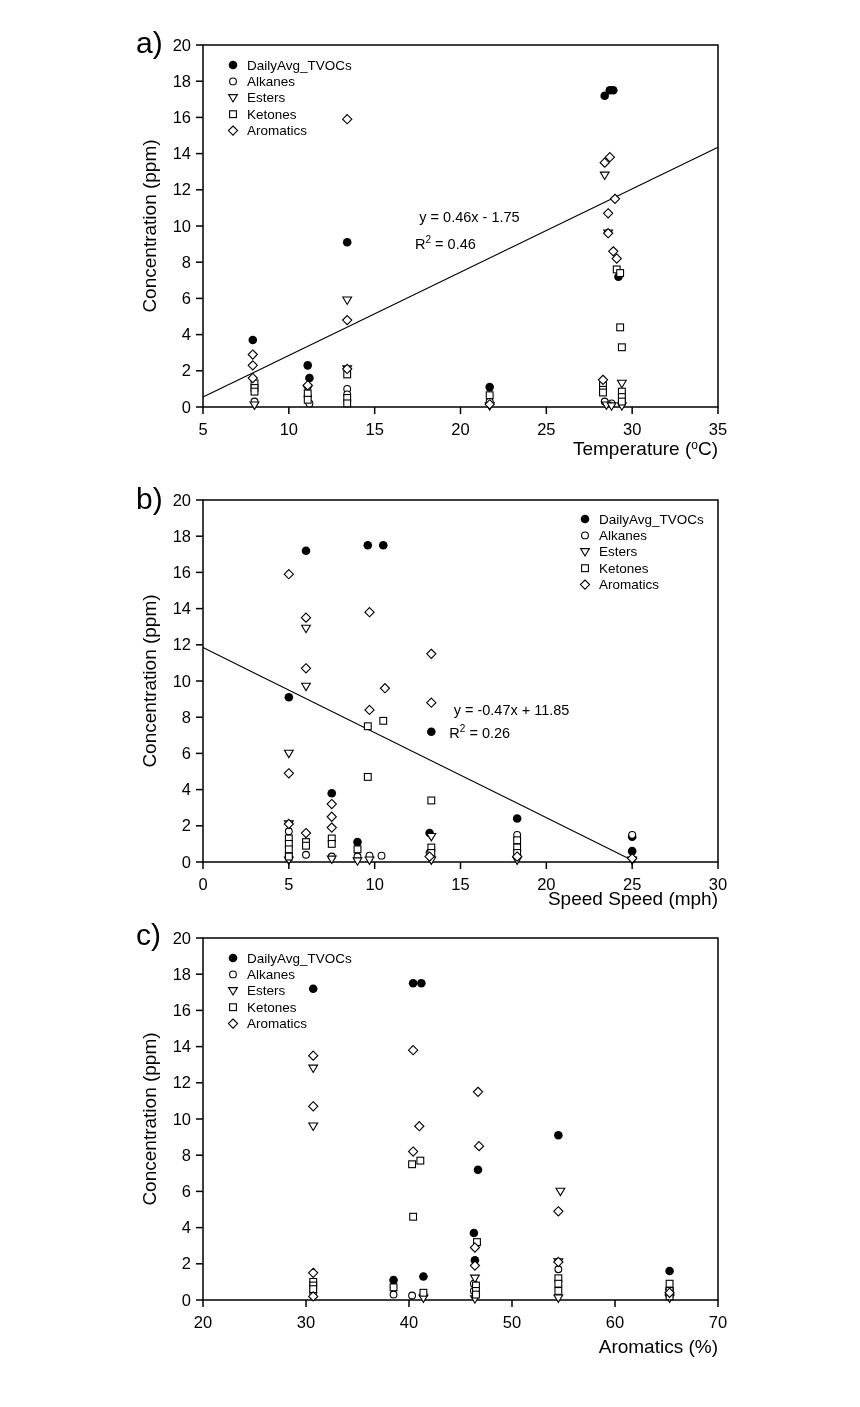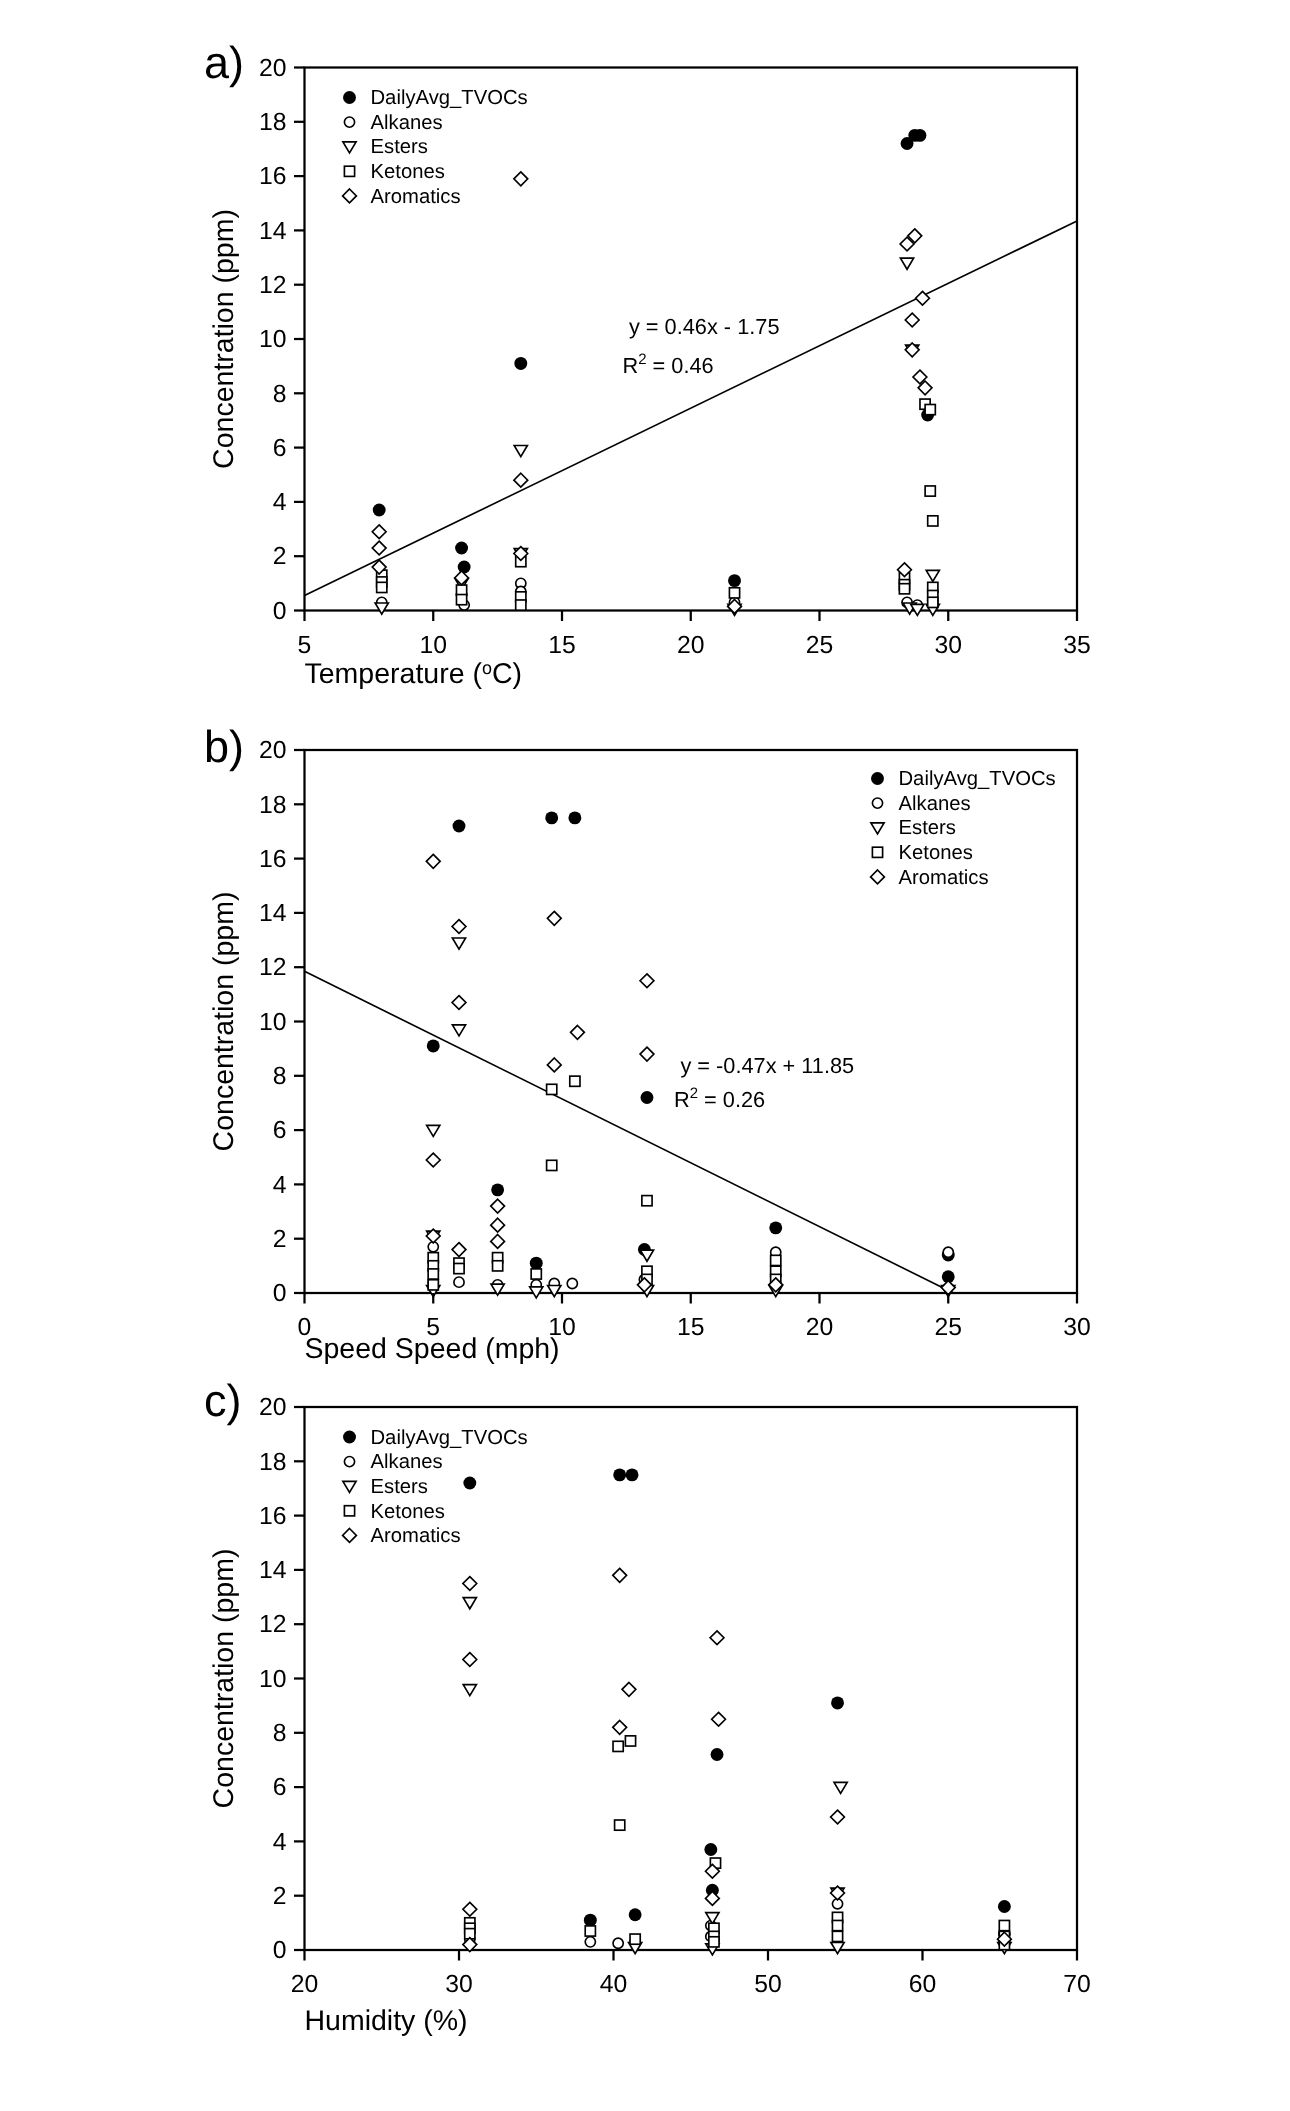--- a/index.html
+++ b/index.html
@@ -1,21 +1,21 @@
 <!DOCTYPE html>
 <html><head>
 <meta charset="utf-8">
 <style>
   html,body{margin:0;padding:0;background:#fff;}
   .figure{position:relative;width:860px;height:1407px;background:#ffffff;
           font-family:"Liberation Sans","DejaVu Sans",sans-serif;color:#000;overflow:hidden;}
   .figure svg{position:absolute;left:0;top:0;}
   svg text{font-family:"Liberation Sans","DejaVu Sans",sans-serif;fill:#000;}
   .panel-letter{position:absolute;left:136px;font-size:30px;line-height:1;}
-  .xlabel{position:absolute;left:203px;width:515px;text-align:left;font-size:19px;line-height:1.2;}
+  .xlabel{position:absolute;left:203px;width:515px;text-align:right;font-size:19px;line-height:1.2;}
   .xlabel .sup{font-size:12px;vertical-align:6px;}
   .ylabel{position:absolute;left:150px;font-size:19px;white-space:nowrap;
           transform:translate(-50%,-50%) rotate(-90deg);}
 </style>
 </head>
 <body>
 
 <div class="figure">
   <svg id="chart-svg" width="860" height="1407" viewBox="0 0 860 1407">
       <g>
@@ -401,15 +401,15 @@
   <div class="ylabel" style="top:681px">Concentration (ppm)</div>
   <div class="ylabel" style="top:1119px">Concentration (ppm)</div>
 
   <div class="xlabel" style="top:438px">
     <span>Temperature (</span><span class="sup">o</span><span>C)</span>
   </div>
   <div class="xlabel" style="top:888px">
     <span>Speed Speed (mph)</span><span class="sup"></span><span></span>
   </div>
   <div class="xlabel" style="top:1336px">
-    <span>Humidity (%)</span><span class="sup"></span><span></span>
+    <span>Aromatics (%)</span><span class="sup"></span><span></span>
   </div>
 </div>
 
 </body></html>

